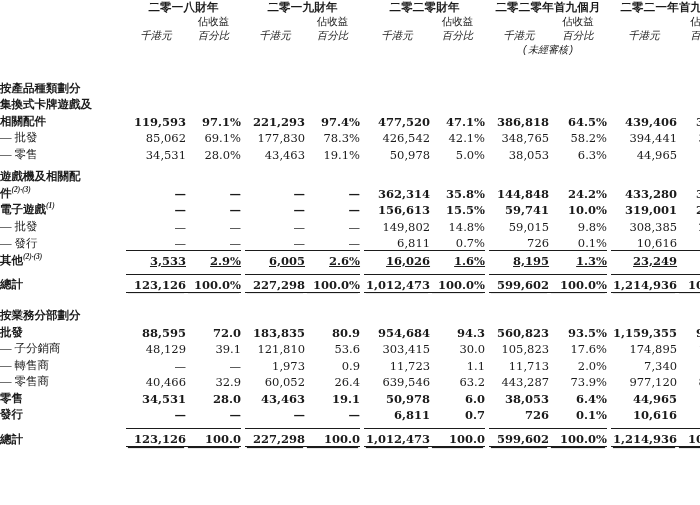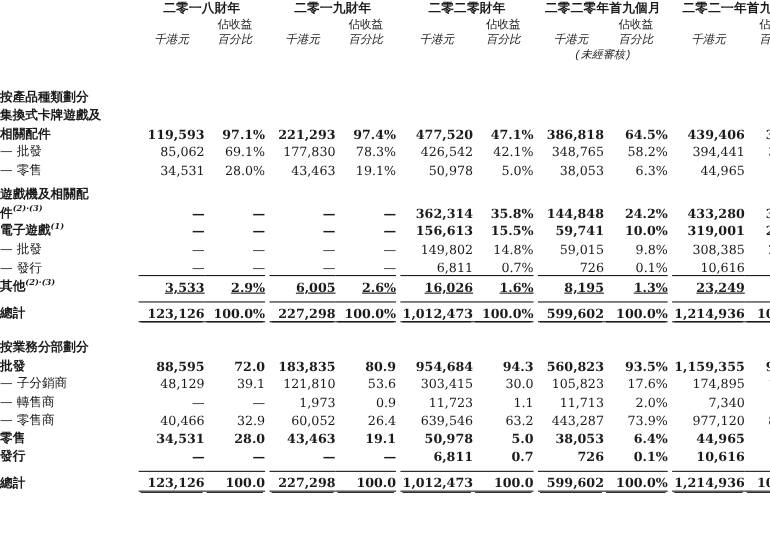--- a/index.html
+++ b/index.html
@@ -58,20 +58,21 @@
     padding-bottom:1px;
     font-family:Liberation Mono, monospace;
   }
   tr.h-spacer td{height:22px;}
 
   
   .lbl{
     font-size:11.5px;
     text-align:left;
     padding-right:4px;
+    font-family:Liberation Serif, serif;
   }
   .lbl.bold{font-weight:bold;}
   .ind1{padding-left:10px;}
   .ind3{padding-left:34px;}
   .dashlbl{padding-left:28px;}
   .dashlbl0{padding-left:6px;}
   .seclbl{font-weight:bold;padding-left:6px;}
 
   sup{font-size:7.5px;font-style:italic;vertical-align:super;}
 
@@ -493,21 +494,21 @@
         </tr>
         <tr class="data">
           <td class="lbl bold ind1">零售</td>
           <td class="num b">34,531</td>
           <td class="num b">28.0</td>
           <td></td>
           <td class="num b">43,463</td>
           <td class="num b">19.1</td>
           <td></td>
           <td class="num b">50,978</td>
-          <td class="num b">5.0</td>
+          <td class="num b">6.0</td>
           <td></td>
           <td class="num b">38,053</td>
           <td class="num b">6.4%</td>
           <td></td>
           <td class="num b">44,965</td>
           <td class="num b">3.7%</td>
         </tr>
         <tr class="data">
           <td class="lbl bold ind1">發行</td>
           <td class="num b dash">—</td>

